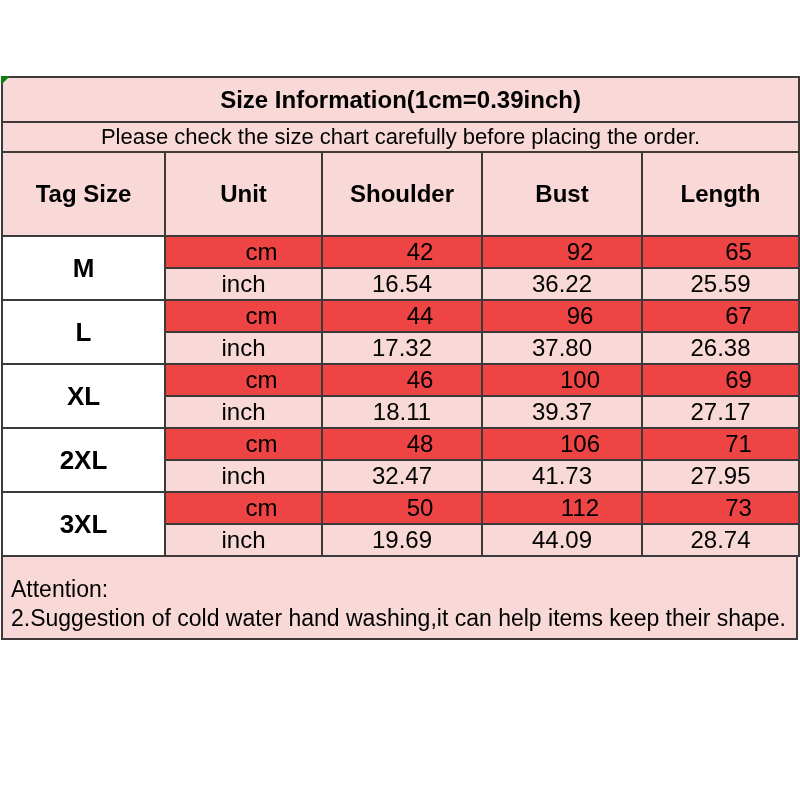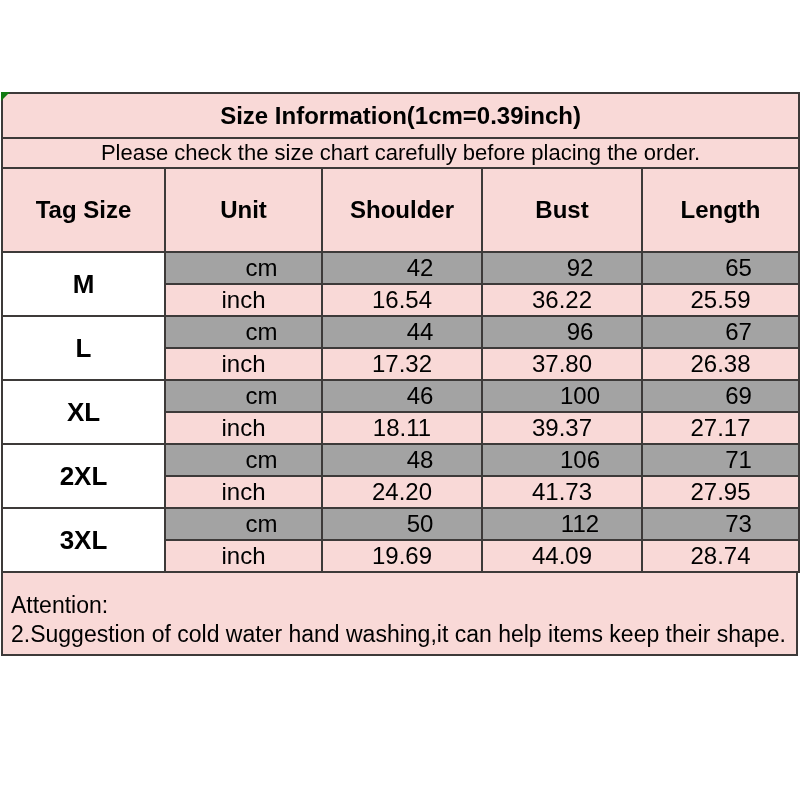--- a/index.html
+++ b/index.html
@@ -8,21 +8,21 @@
     --ink:#000000;
     --green:#127a12;
   }
   *{box-sizing:border-box;}
   html,body{margin:0;padding:0;}
   body{
     width:800px;height:800px;background:#ffffff;
     font-family:"Liberation Sans", sans-serif;color:var(--ink);
   }
   .sheet{position:relative;width:800px;height:800px;background:#ffffff;overflow:hidden;}
-  .chart{position:absolute;left:1px;top:92px;width:797px;}
+  .chart{position:absolute;left:1px;top:76px;width:797px;}
   .corner{
     position:absolute;left:0;top:0;width:0;height:0;z-index:3;
     border-top:9px solid var(--green);border-right:9px solid transparent;
   }
   table{
     width:100%;border-collapse:collapse;table-layout:fixed;
   }
   td,th{
     border:2px solid var(--border);
     text-align:center;vertical-align:middle;
@@ -37,21 +37,21 @@
     font-weight:400;font-size:22px;
   }
   .header-row th{
     height:84px;background:var(--pink);
     font-weight:700;font-size:24px;
   }
   tr.sub-row{height:32px;}
   td.tag-cell{
     background:#ffffff;font-weight:700;font-size:26px;
   }
-  tr.row-cm td.data-cell, tr.row-cm td.unit-cell{background:#a3a3a3;padding-left:36px;}
+  tr.row-cm td.data-cell, tr.row-cm td.unit-cell{background:#ef4444;padding-left:36px;}
   tr.row-inch td.data-cell, tr.row-inch td.unit-cell{background:var(--pink);text-align:center;}
   td.unit-cell, td.data-cell{font-size:24px;font-weight:400;}
   .attention{
     margin-top:-2px;border:2px solid var(--border);
     background:var(--pink);
     padding:18px 8px 5px 8px;
     font-size:23px;line-height:29px;font-weight:400;
   }
 </style>
 </head>
@@ -125,21 +125,21 @@
           </tr>
           <tr class="sub-row row-cm">
             <td class="tag-cell" rowspan="2">2XL</td>
             <td class="unit-cell">cm</td>
             <td class="data-cell">48</td>
             <td class="data-cell">106</td>
             <td class="data-cell">71</td>
           </tr>
           <tr class="sub-row row-inch">
             <td class="unit-cell">inch</td>
-            <td class="data-cell">24.20</td>
+            <td class="data-cell">32.47</td>
             <td class="data-cell">41.73</td>
             <td class="data-cell">27.95</td>
           </tr>
           <tr class="sub-row row-cm">
             <td class="tag-cell" rowspan="2">3XL</td>
             <td class="unit-cell">cm</td>
             <td class="data-cell">50</td>
             <td class="data-cell">112</td>
             <td class="data-cell">73</td>
           </tr>

